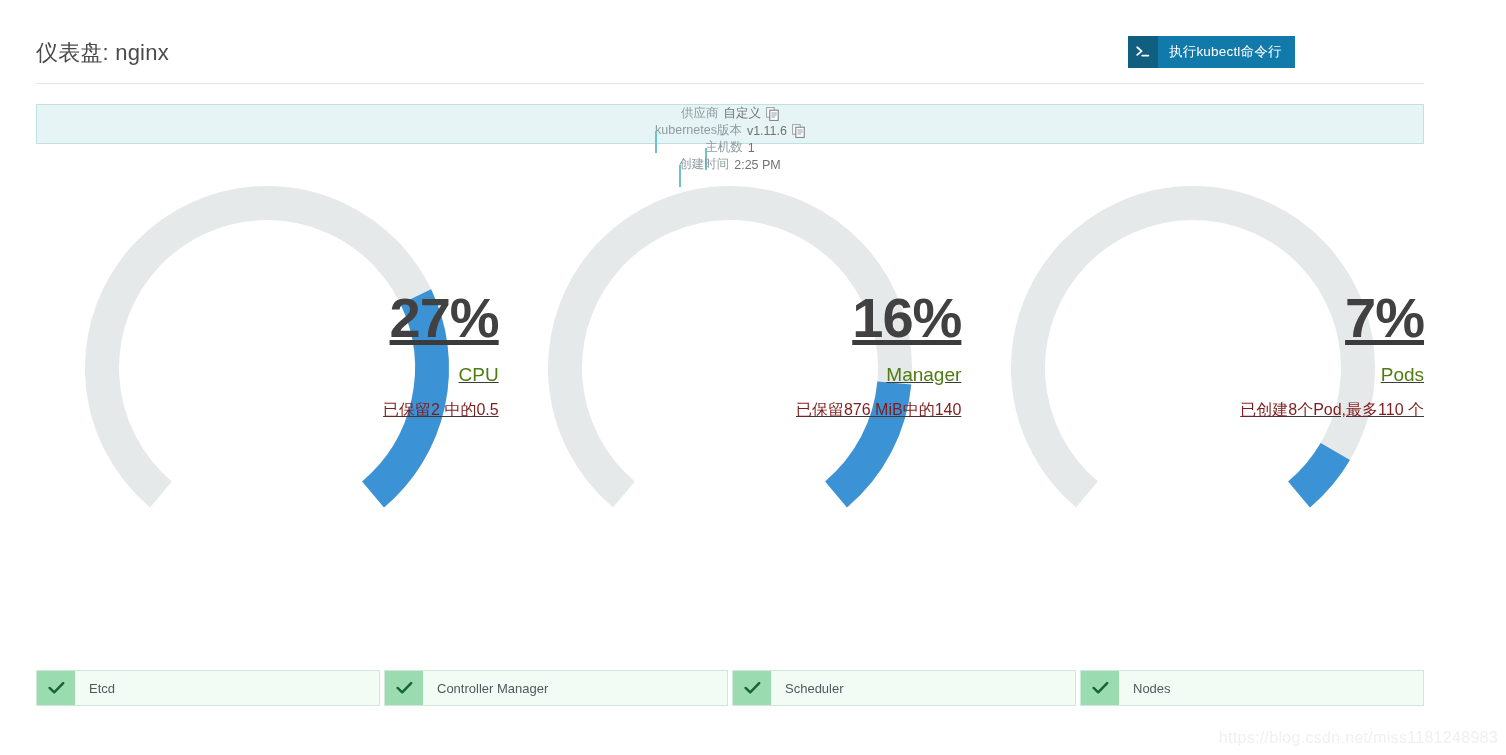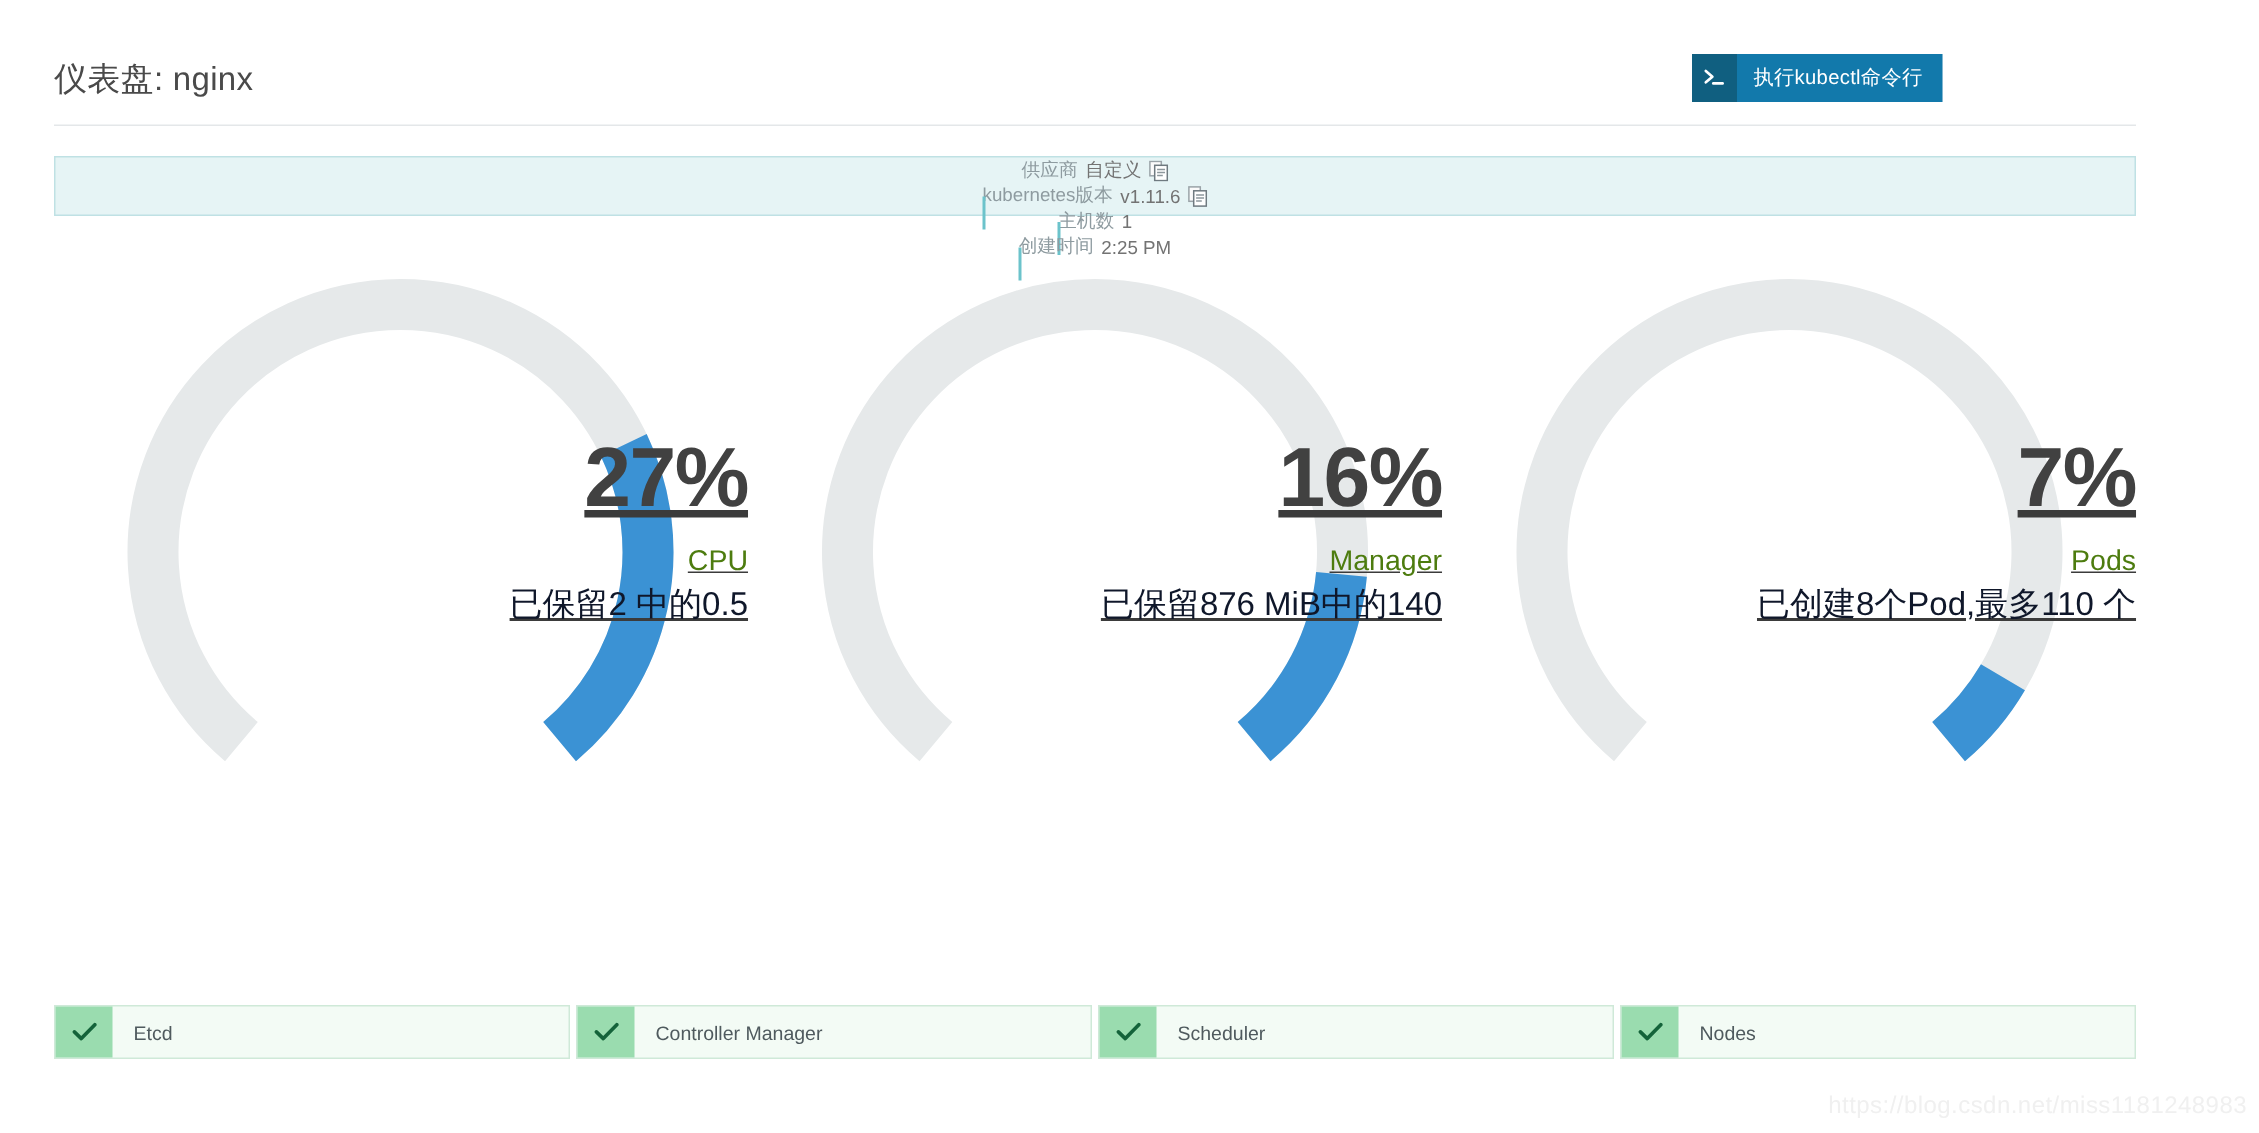--- a/index.html
+++ b/index.html
@@ -151,23 +151,23 @@
     line-height: 1;
     letter-spacing: -1px;
   }
   .gauge-name {
     margin-top: 18px;
     font-size: 19px;
     color: #4d7c0f;
     font-weight: 400;
   }
   .gauge-sub {
-    margin-top: 2px;
-    font-size: 22px;
-    color: #0f172a;
+    margin-top: 14px;
+    font-size: 16px;
+    color: #7f1d1d;
     font-weight: 400;
   }
 
   
   .status-row {
     position: absolute;
     left: 36px;
     top: 670px;
     width: 1388px;
     height: 36px;

